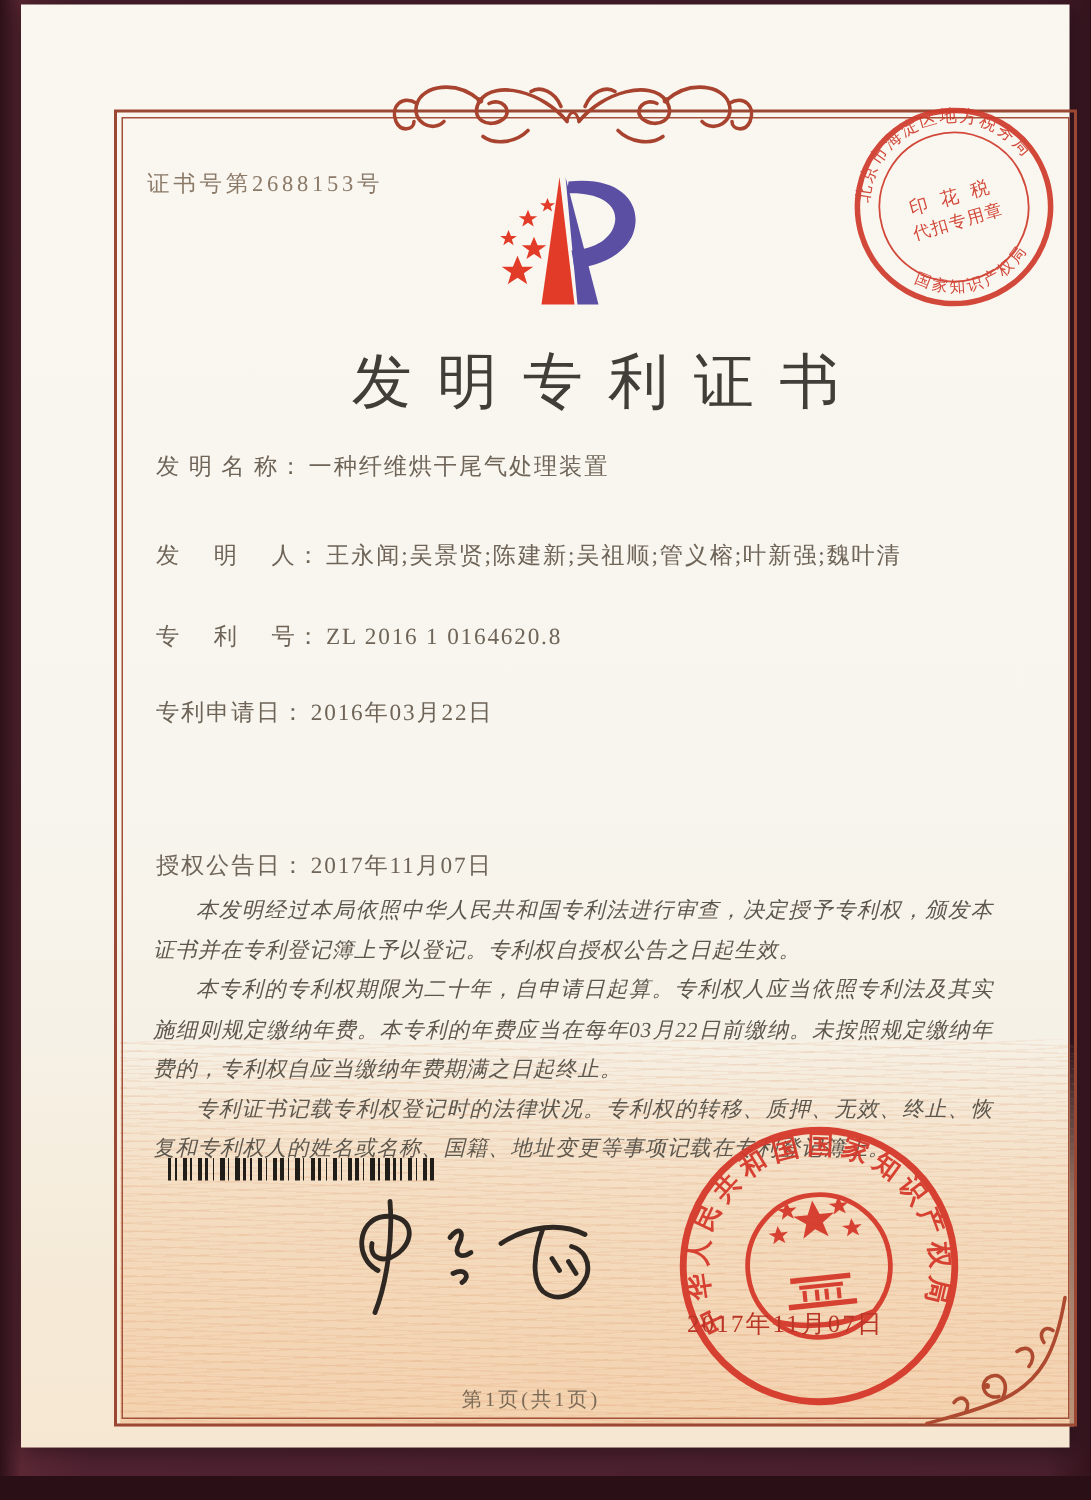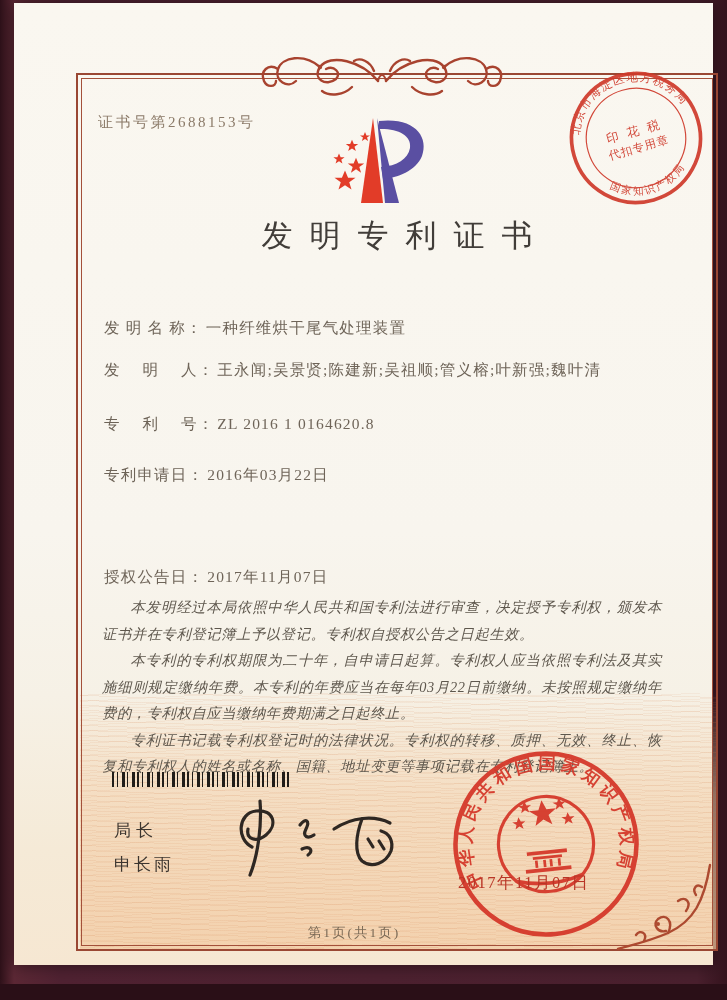--- a/index.html
+++ b/index.html
@@ -26,22 +26,22 @@
   }
   .frame-inner{
     position:absolute;left:3px;top:3px;right:3px;bottom:3px;
     border:1px solid #a3503a;
   }
   .cert-no{
     position:absolute;left:84px;top:110px;font-size:15px;color:#8b7a68;
     letter-spacing:2.5px;white-space:nowrap;
   }
   .title{
-    position:absolute;left:63px;top:212px;width:640px;text-align:center;
-    font-size:31px;color:#413d39;letter-spacing:17px;font-weight:500;white-space:nowrap;text-indent:17px;
+    position:absolute;left:63px;top:224px;width:640px;text-align:center;
+    font-size:40px;color:#413d39;letter-spacing:17px;font-weight:500;white-space:nowrap;text-indent:17px;
   }
   .row{
     position:absolute;left:90px;font-size:15.5px;color:#6e6458;
     letter-spacing:1.2px;white-space:nowrap;
   }
   .row .lbl{margin-right:3px;}
   .paras{
     position:absolute;left:88px;top:591px;width:560px;
     font-size:14.3px;line-height:26.5px;color:#5e574d;text-align:justify;font-style:italic;
   }
@@ -143,21 +143,21 @@
       </text>
       <text fill="#cf3a2b" font-size="11.5" letter-spacing="2" text-anchor="middle">
         <textPath href="#taxArcBot" startOffset="50%">国家知识产权局</textPath>
       </text>
       <text x="75" y="72" fill="#cf3a2b" font-size="13.5" letter-spacing="3" text-anchor="middle">印 花 税</text>
       <text x="75" y="90" fill="#cf3a2b" font-size="12.5" letter-spacing="1" text-anchor="middle">代扣专用章</text>
     </svg>
 
     <div class="title">发明专利证书</div>
 
-    <div class="row" style="top:315px">
+    <div class="row" style="top:298px">
       <span class="lbl">发 明 名 称：</span><span>一种纤维烘干尾气处理装置</span>
     </div>
     <div class="row" style="top:357px">
       <span class="lbl">发　 明　 人：</span><span>王永闻;吴景贤;陈建新;吴祖顺;管义榕;叶新强;魏叶清</span>
     </div>
     <div class="row" style="top:411px">
       <span class="lbl">专　 利　 号：</span><span>ZL 2016 1 0164620.8</span>
     </div>
     <div class="row" style="top:462px">
       <span class="lbl">专利申请日：</span><span>2016年03月22日</span>
@@ -167,24 +167,20 @@
     </div>
 
     <div class="paras">
       <p>本发明经过本局依照中华人民共和国专利法进行审查，决定授予专利权，颁发本证书并在专利登记簿上予以登记。专利权自授权公告之日起生效。</p>
       <p>本专利的专利权期限为二十年，自申请日起算。专利权人应当依照专利法及其实施细则规定缴纳年费。本专利的年费应当在每年03月22日前缴纳。未按照规定缴纳年费的，专利权自应当缴纳年费期满之日起终止。</p>
       <p>专利证书记载专利权登记时的法律状况。专利权的转移、质押、无效、终止、恢复和专利权人的姓名或名称、国籍、地址变更等事项记载在专利登记簿上。</p>
     </div>
 
     <div class="barcode"></div>
 
-    <div class="director">
-      <div class="t">局长</div>
-      <div class="n">申长雨</div>
-    </div>
 
     <svg class="sig" width="180" height="88" viewBox="0 0 180 88">
       <g stroke="#2e2722" stroke-width="3.2" fill="none" stroke-linecap="round" stroke-linejoin="round">
         <path d="M30,52 C14,44 16,18 34,16 C52,14 56,30 44,40 C34,48 24,44 26,34"></path>
         <path d="M38,6 C40,30 36,60 28,80"></path>
         <path d="M78,30 C84,22 88,26 84,34 C80,42 86,44 92,40"></path>
         <path d="M80,54 C88,50 92,56 86,60"></path>
         <path d="M112,34 C130,22 152,20 168,28"></path>
         <path d="M140,24 C134,40 132,58 140,66 C150,74 164,68 169,56 C172,46 167,38 159,36"></path>
         <path d="M146,44 L151,52"></path>

